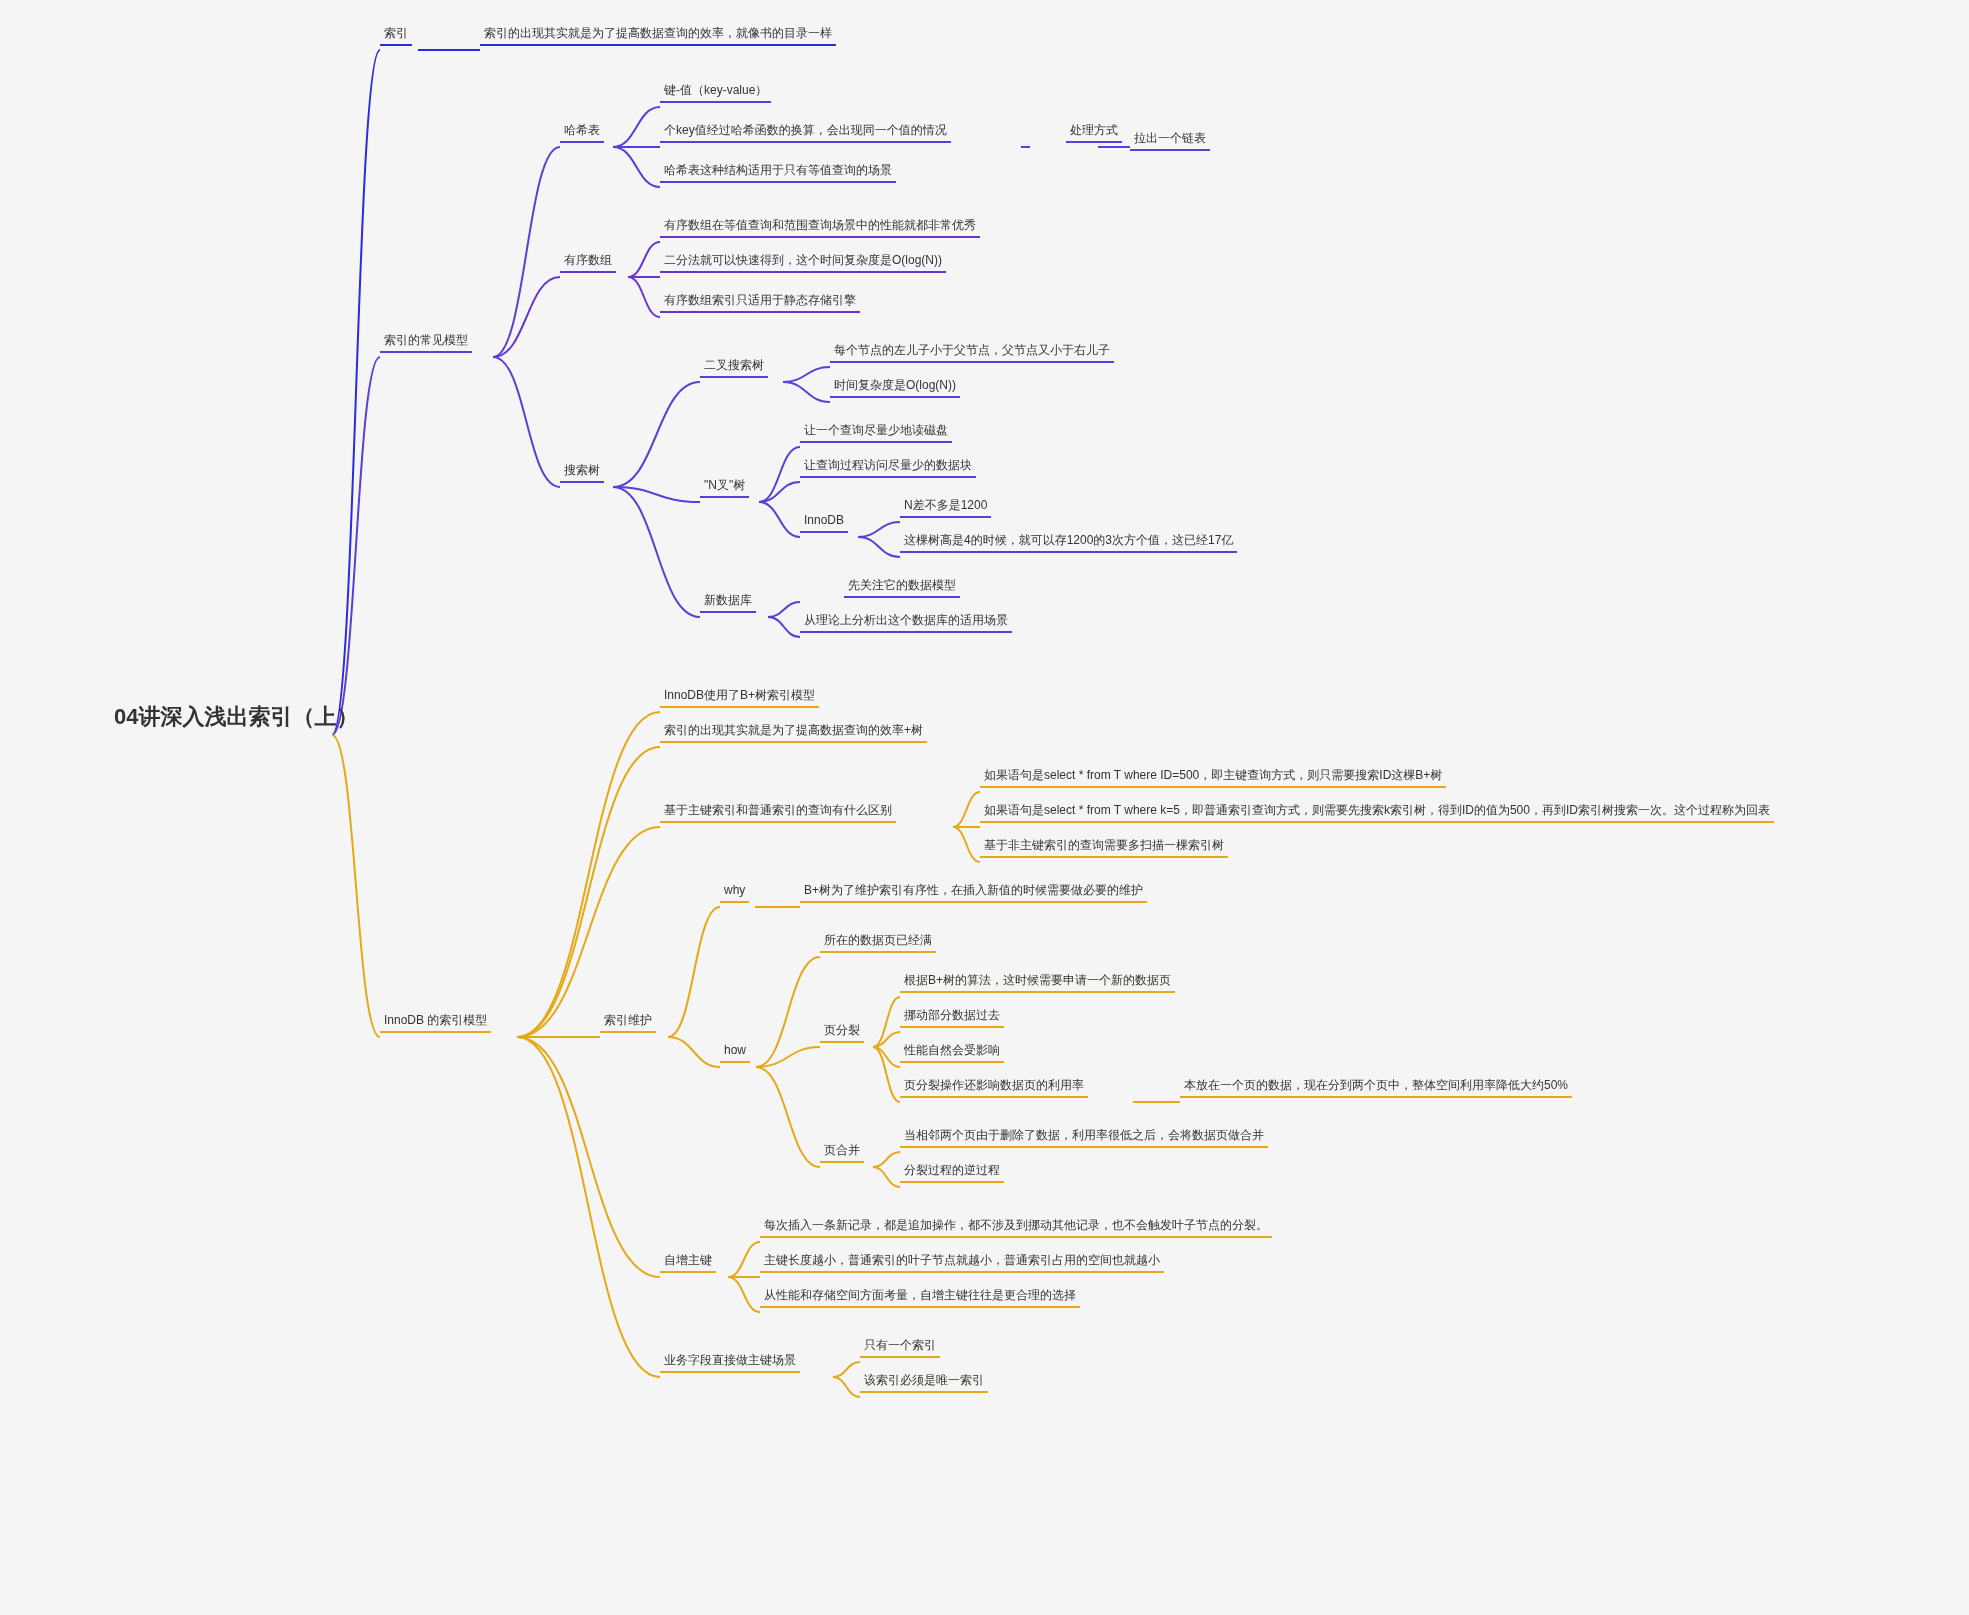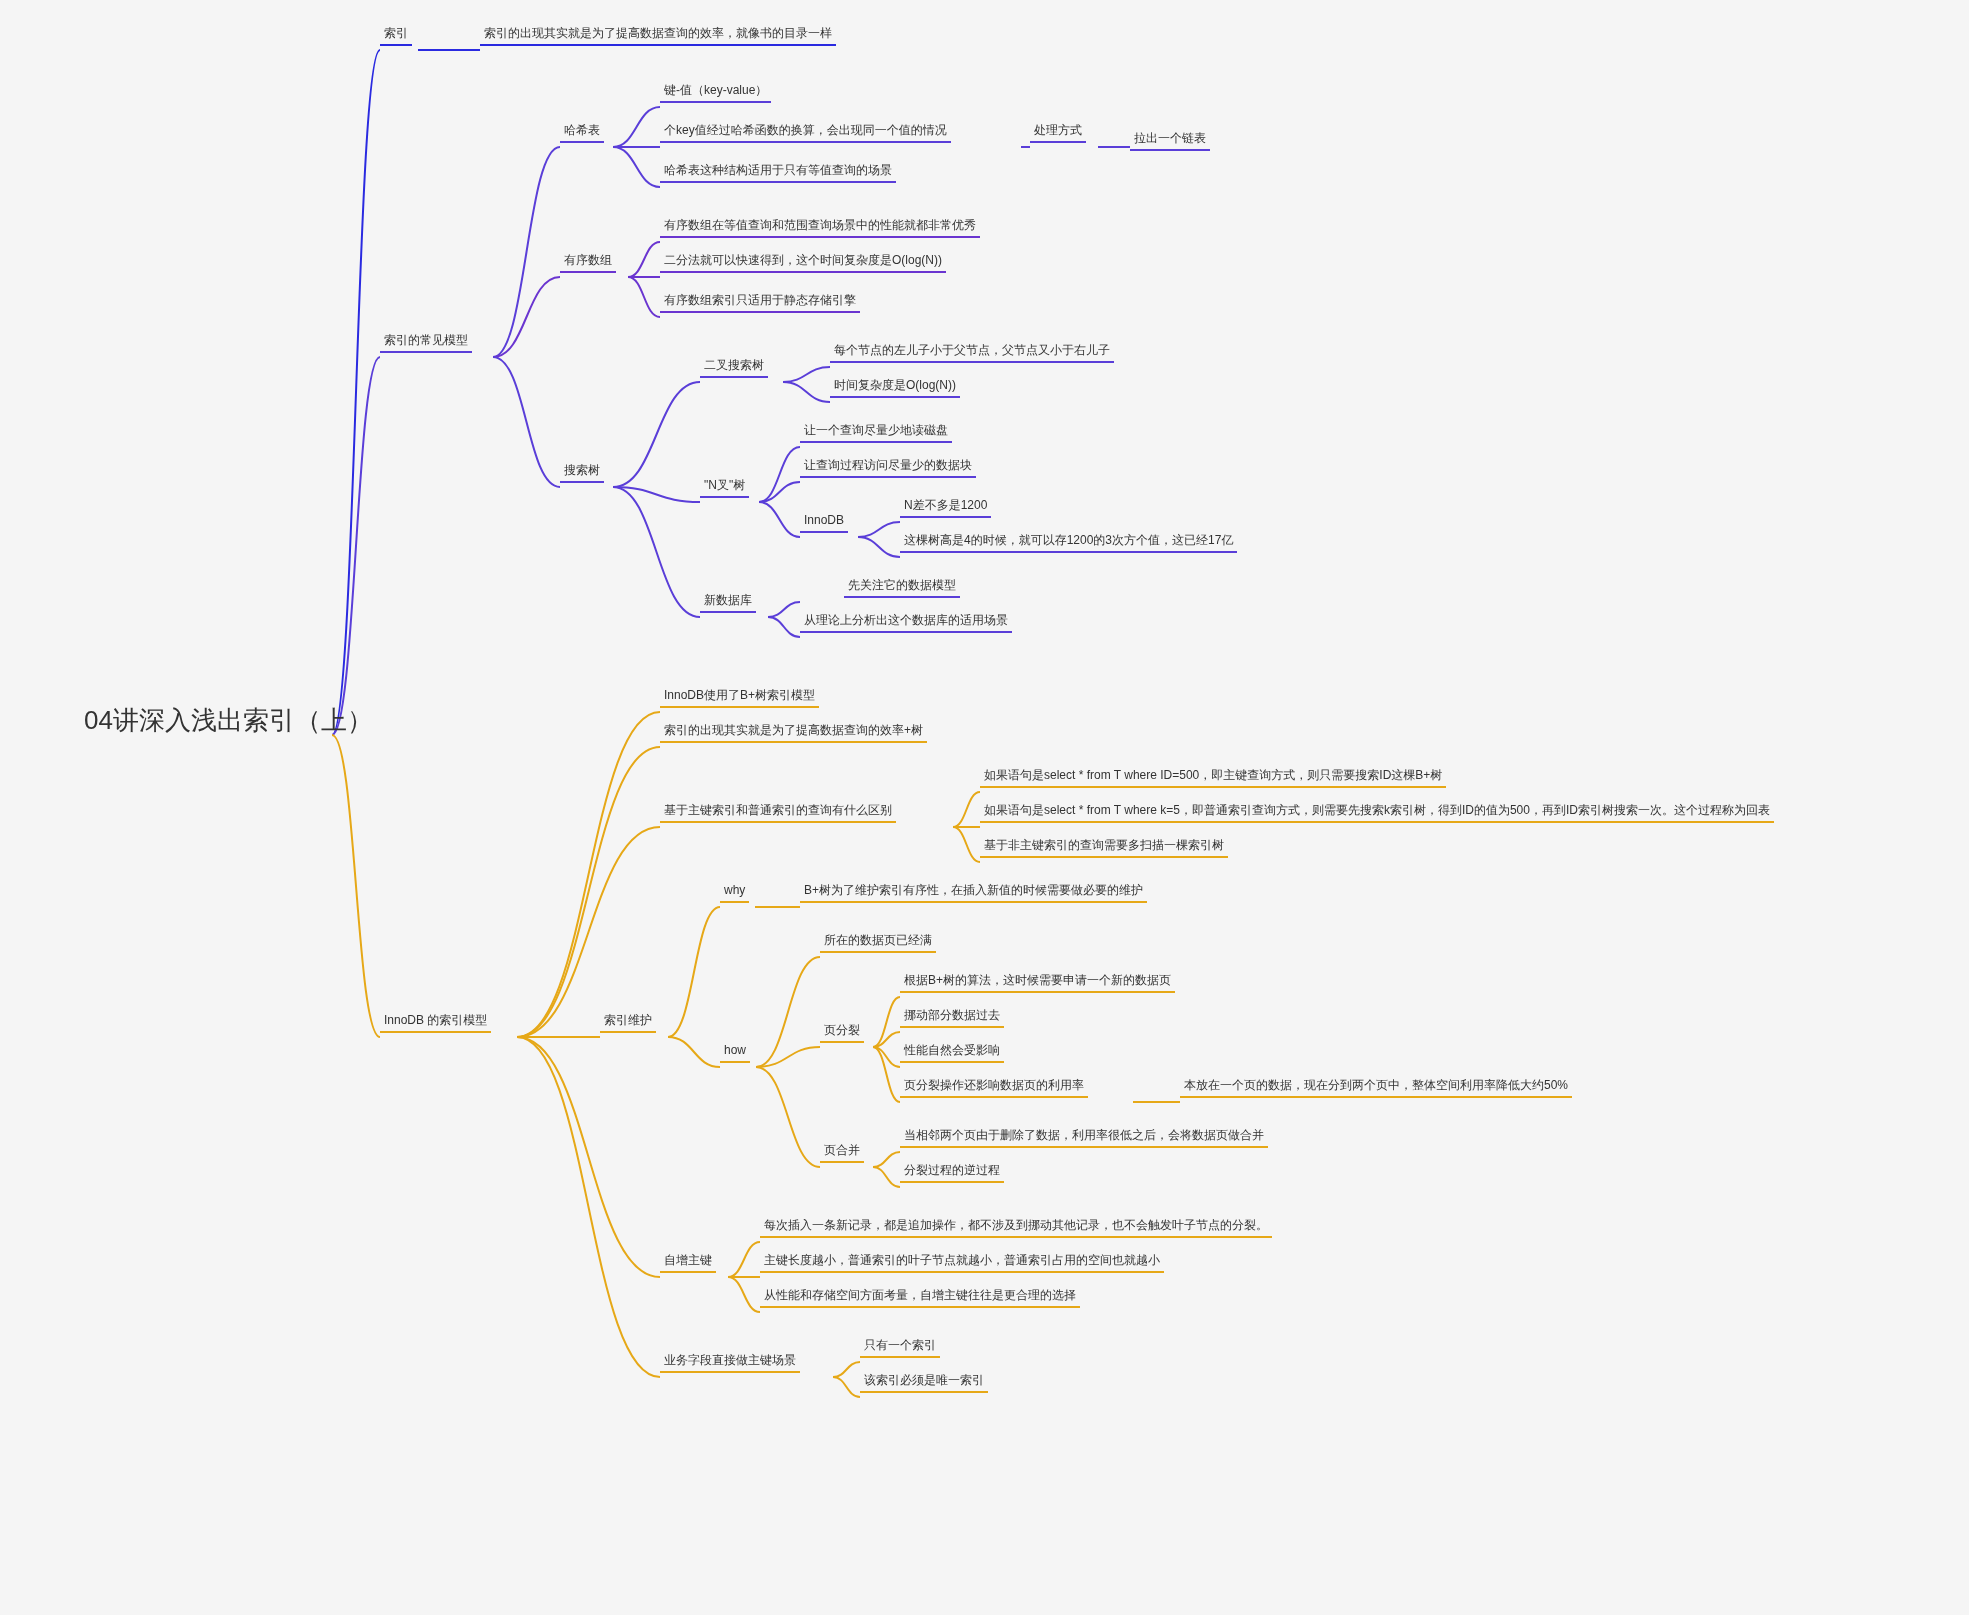--- a/index.html
+++ b/index.html
@@ -16,22 +16,23 @@
   }
   svg { position: absolute; top: 0; left: 0; }
   .node {
     position: absolute;
     white-space: nowrap;
     font-size: 12px;
     line-height: 1.4;
     padding: 2px 4px;
   }
   .root {
-    font-size: 26px;
-    font-weight: 400;
+    font-size: 22px;
+    font-weight: 700;
+    margin-left: 30px;
   }
 </style>
 </head>
 <body>
 
 <div id="wrap">
   <svg id="edges-svg" width="1969" height="1615">
       <path d="M 332 735 C 356 735, 356 50, 380 50" fill="none" stroke="#2a2ae0" stroke-width="2"></path>
       <path d="M 332 735 C 356 735, 356 357, 380 357" fill="none" stroke="#5a3ed8" stroke-width="2"></path>
       <path d="M 332 735 C 356 735, 356 1037, 380 1037" fill="none" stroke="#e6a817" stroke-width="2"></path>
@@ -88,21 +89,21 @@
       <path d="M 833 1377 C 846.5 1377, 846.5 1397, 860 1397" fill="none" stroke="#e6a817" stroke-width="2"></path>
     </svg>
   <div id="nodes">
       <div class="node root" style="left: 80px; top: 700px;">04讲深入浅出索引（上）</div>
       <div class="node" style="left: 380px; top: 23px; border-bottom: 2px solid rgb(42, 42, 224);">索引</div>
       <div class="node" style="left: 480px; top: 23px; border-bottom: 2px solid rgb(42, 42, 224);">索引的出现其实就是为了提高数据查询的效率，就像书的目录一样</div>
       <div class="node" style="left: 380px; top: 330px; border-bottom: 2px solid rgb(90, 62, 216);">索引的常见模型</div>
       <div class="node" style="left: 560px; top: 120px; border-bottom: 2px solid rgb(90, 62, 216);">哈希表</div>
       <div class="node" style="left: 660px; top: 80px; border-bottom: 2px solid rgb(90, 62, 216);">键-值（key-value）</div>
       <div class="node" style="left: 660px; top: 120px; border-bottom: 2px solid rgb(90, 62, 216);">个key值经过哈希函数的换算，会出现同一个值的情况</div>
-      <div class="node" style="left: 1030px; top: 120px; border-bottom: 2px solid rgb(90, 62, 216);">处理方式</div>
+      <div class="node" style="left: 1066px; top: 120px; border-bottom: 2px solid rgb(90, 62, 216);">处理方式</div>
       <div class="node" style="left: 1130px; top: 128px; border-bottom: 2px solid rgb(90, 62, 216);">拉出一个链表</div>
       <div class="node" style="left: 660px; top: 160px; border-bottom: 2px solid rgb(90, 62, 216);">哈希表这种结构适用于只有等值查询的场景</div>
       <div class="node" style="left: 560px; top: 250px; border-bottom: 2px solid rgb(106, 53, 208);">有序数组</div>
       <div class="node" style="left: 660px; top: 215px; border-bottom: 2px solid rgb(106, 53, 208);">有序数组在等值查询和范围查询场景中的性能就都非常优秀</div>
       <div class="node" style="left: 660px; top: 250px; border-bottom: 2px solid rgb(106, 53, 208);">二分法就可以快速得到，这个时间复杂度是O(log(N))</div>
       <div class="node" style="left: 660px; top: 290px; border-bottom: 2px solid rgb(106, 53, 208);">有序数组索引只适用于静态存储引擎</div>
       <div class="node" style="left: 560px; top: 460px; border-bottom: 2px solid rgb(90, 62, 216);">搜索树</div>
       <div class="node" style="left: 700px; top: 355px; border-bottom: 2px solid rgb(90, 62, 216);">二叉搜索树</div>
       <div class="node" style="left: 830px; top: 340px; border-bottom: 2px solid rgb(90, 62, 216);">每个节点的左儿子小于父节点，父节点又小于右儿子</div>
       <div class="node" style="left: 830px; top: 375px; border-bottom: 2px solid rgb(90, 62, 216);">时间复杂度是O(log(N))</div>

